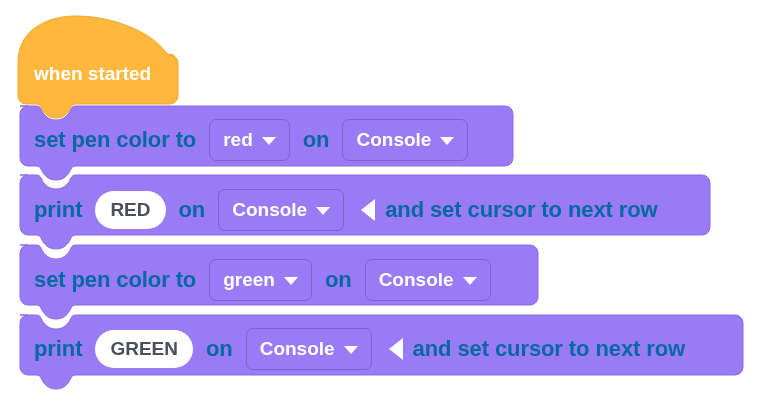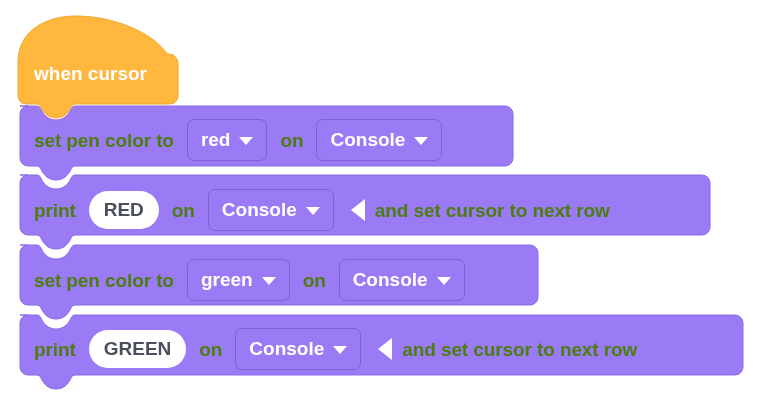--- a/index.html
+++ b/index.html
@@ -40,22 +40,22 @@
   }
 
   .blk-row {
     position: absolute;
     display: flex;
     align-items: center;
     height: 44px;
   }
 
   .blk-label {
-    color: #4d7c0f;
-    font-size: 19px;
+    color: #0369a1;
+    font-size: 22px;
     font-weight: bold;
     letter-spacing: -0.1px;
     white-space: nowrap;
     line-height: 1;
   }
 
   .hat-label {
     position: absolute;
     color: #ffffff;
     font-size: 19px;
@@ -174,21 +174,21 @@
              H170 a8,8 0 0 1 8,8
              v33 a8,8 0 0 1 -8,8
              H76 c-3,0 -4,1 -5,3
              c-3,7 -8,11 -15,11 c-7,0 -12,-4 -15,-11 c-1,-2 -2,-3 -5,-3
              H26 a8,8 0 0 1 -8,-8
              z" fill="#ffb73d" stroke="#f0a92f" stroke-width="1"></path>
   </svg>
 
   <div class="layer">
 
-    <div class="hat-label" style="left:34px; top:64px;">when cursor</div>
+    <div class="hat-label" style="left:34px; top:64px;">when started</div>
 
     <div class="blk-row" style="left:34px; top:118px;">
       <span class="blk-label">set pen color to</span>
       <span class="gap-m"></span>
       <span class="dropdown">
         <span>red</span>
         <span class="caret"></span>
       </span>
       <span class="gap-m"></span>
       <span class="blk-label">on</span>

